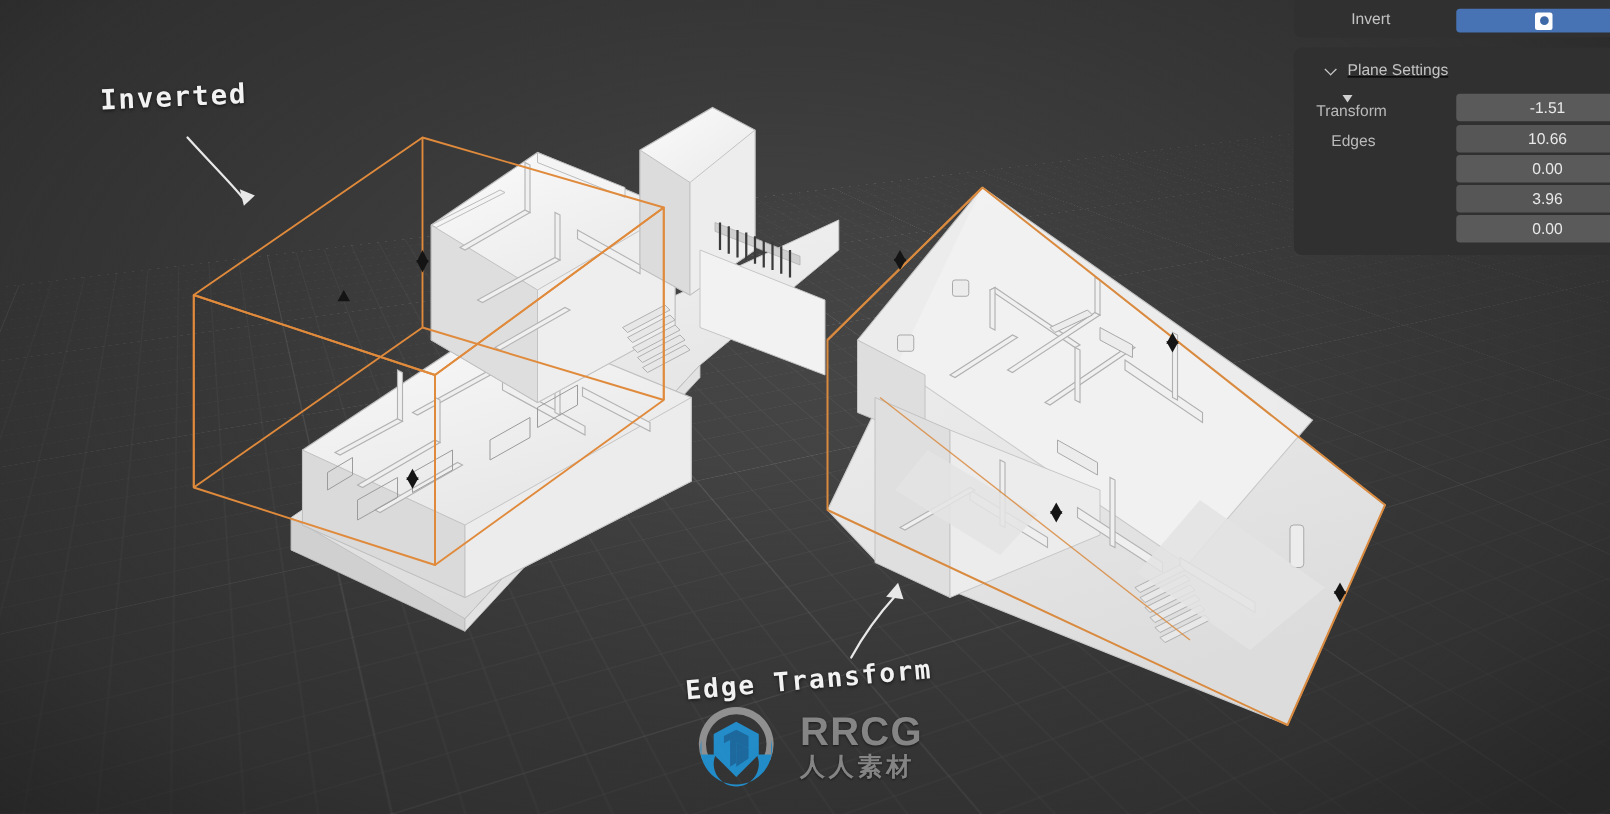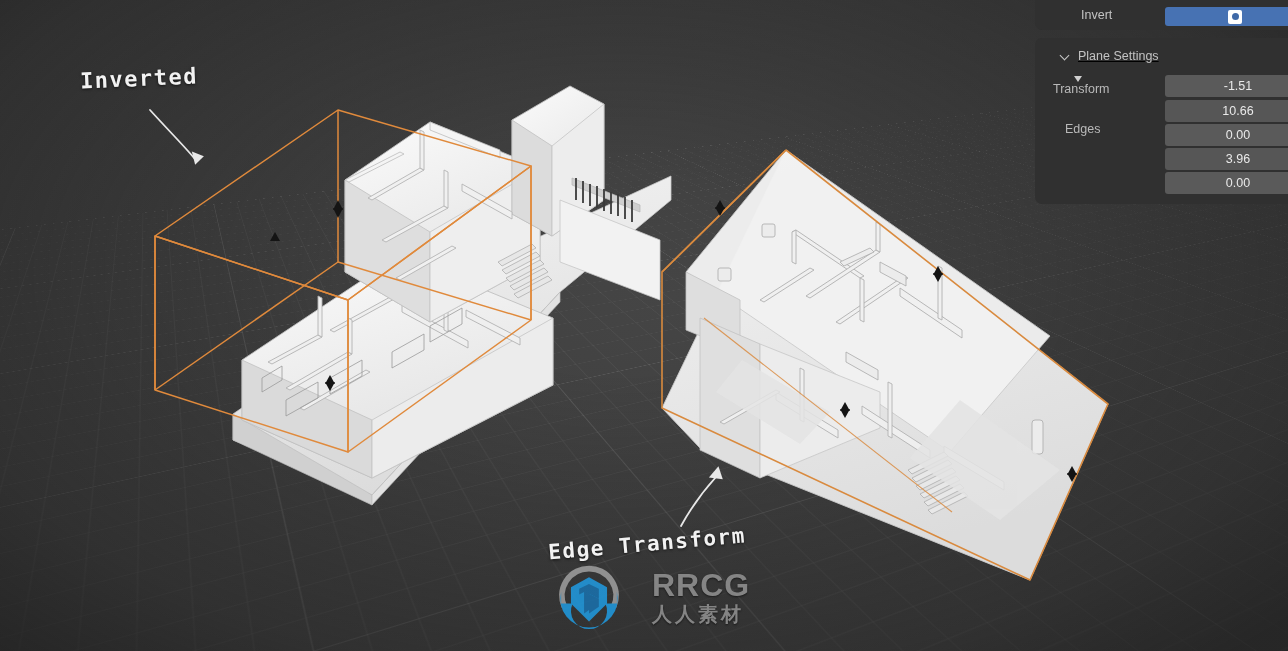--- a/index.html
+++ b/index.html
@@ -40,21 +40,21 @@
 
   
   .logo{position:absolute;left:14px;top:548px;width:84px;height:88px;
         background:rgba(25,25,25,.55);padding:4px 6px;box-sizing:border-box;}
   .logo .l1{font-family:"Liberation Sans",sans-serif;font-weight:bold;font-size:15px;
             letter-spacing:.6px;color:#ffffff;line-height:16px;}
   .logo .l2{font-family:"Liberation Sans",sans-serif;font-weight:bold;font-size:43px;
             letter-spacing:-1px;line-height:46px;color:#f0173d;margin-top:2px;}
 
   
-  .wm{position:absolute;left:548px;top:556px;display:flex;align-items:center;gap:22px;opacity:.9;}
+  .wm{position:absolute;left:548px;top:556px;display:flex;align-items:center;gap:10px;opacity:.9;}
   .wm-text{display:flex;flex-direction:column;line-height:1;}
   .wm-en{font-family:"Liberation Sans",sans-serif;font-weight:bold;font-size:32px;
          color:#8e8e8e;letter-spacing:1px;text-shadow:0 1px 2px rgba(0,0,0,.6);}
   .wm-cn{font-family:Liberation Mono, monospace;font-weight:bold;font-size:20px;
          color:#8e8e8e;letter-spacing:3px;margin-top:5px;text-shadow:0 1px 2px rgba(0,0,0,.6);}
 
   
   .panel{position:absolute;background:#303030;border-radius:7px;}
   #panel-invert{left:1035px;top:-14px;width:262px;height:44px;}
   #panel-plane{left:1035px;top:38px;width:262px;height:166px;}
@@ -327,21 +327,21 @@
     <div class="row" style="left:26px;top:7px;text-decoration:underline;">
       <span class="chev"></span>
       <span class="plabel">Plane Settings</span>
     </div>
 
     <div class="row" style="left:18px;top:38px;flex-direction:column;">
       <span class="tri"></span>
       <span class="plabel dim">Transform</span>
     </div>
 
-    <div class="row" style="left:30px;top:64px;margin-top:16px;">
+    <div class="row" style="left:30px;top:64px;">
       <span class="plabel dim">Edges</span>
     </div>
 
     <div class="vfield" style="top:37px;">-1.51</div>
     <div class="vfield alt" style="top:62px;">10.66</div>
     <div class="vfield" style="top:86px;">0.00</div>
     <div class="vfield alt" style="top:110px;">3.96</div>
     <div class="vfield" style="top:134px;">0.00</div>
   </div>
 

